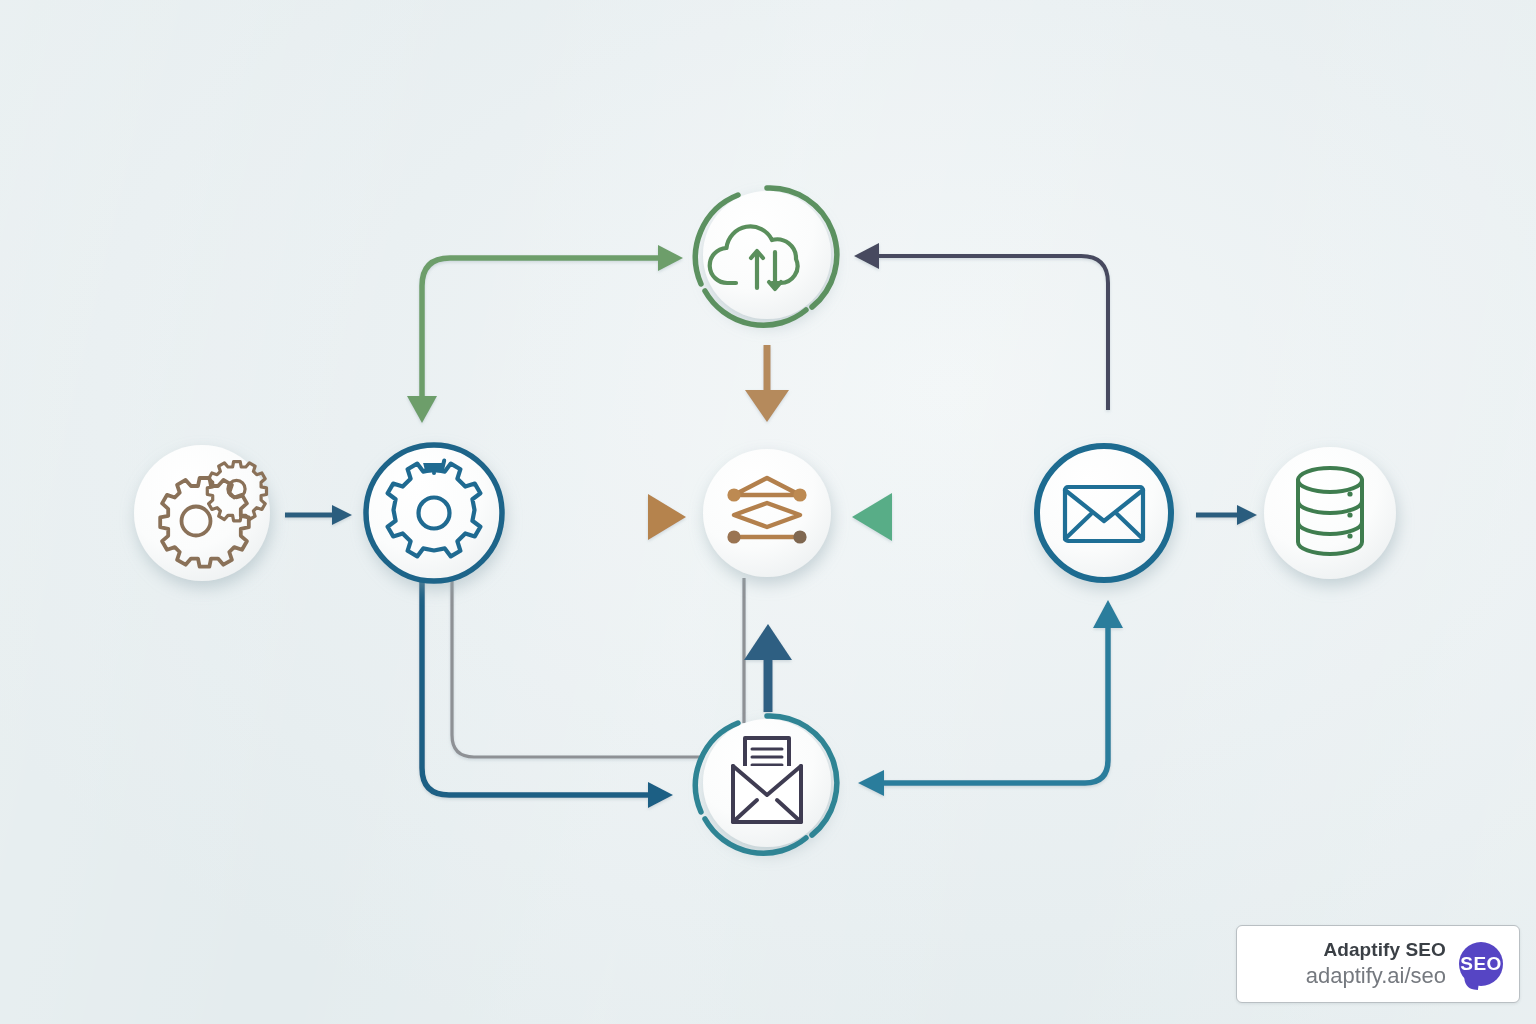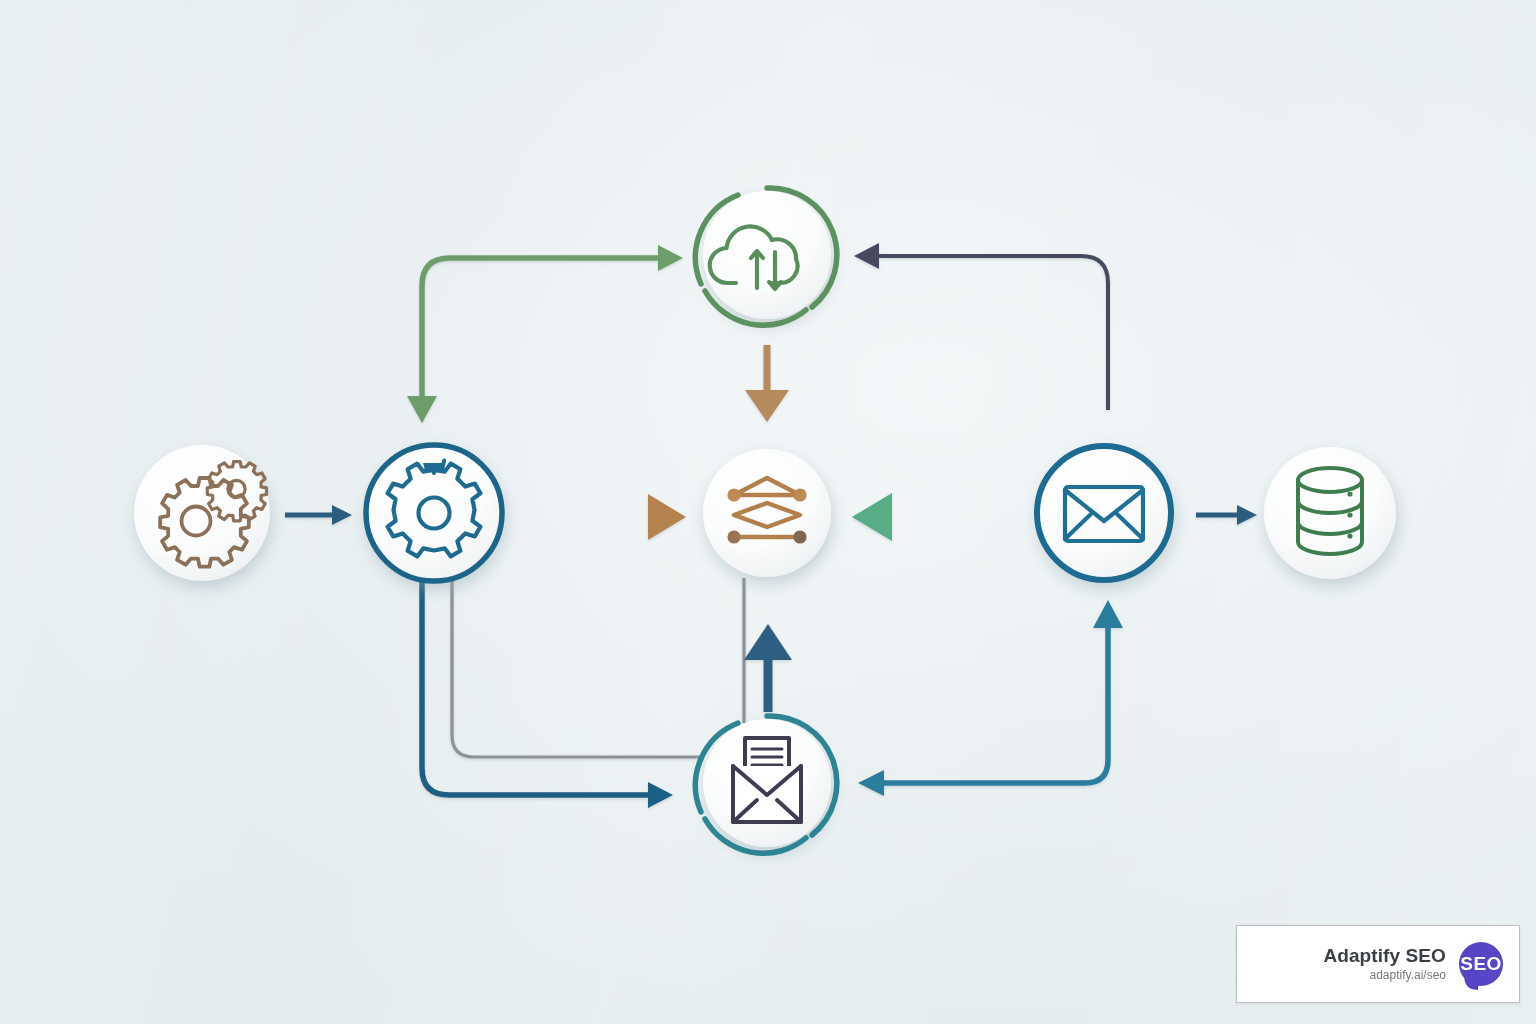--- a/index.html
+++ b/index.html
@@ -39,21 +39,21 @@
   
   .badge {
     position: absolute;
     z-index: 10;
     left: 1236px;
     top: 925px;
     width: 284px;
     height: 78px;
     background: #ffffff;
     border: 1.6px solid #b9bfc3;
-    border-radius: 0;
+    border-radius: 6px;
     box-shadow: 0 1px 3px rgba(40,60,70,0.10);
     display: flex;
     align-items: center;
     justify-content: flex-end;
     padding-right: 16px;
     box-sizing: border-box;
   }
   .badge-text {
     display: flex;
     flex-direction: column;
@@ -61,21 +61,21 @@
     margin-right: 13px;
   }
   .badge-title {
     font-size: 19px;
     font-weight: bold;
     color: #3a3f45;
     letter-spacing: 0.1px;
     line-height: 1.15;
   }
   .badge-url {
-    font-size: 12px;
+    font-size: 22px;
     color: #75797f;
     line-height: 1.25;
     margin-top: 1px;
   }
   .badge-logo {
     width: 44px;
     height: 44px;
     position: relative;
     flex: 0 0 auto;
   }

